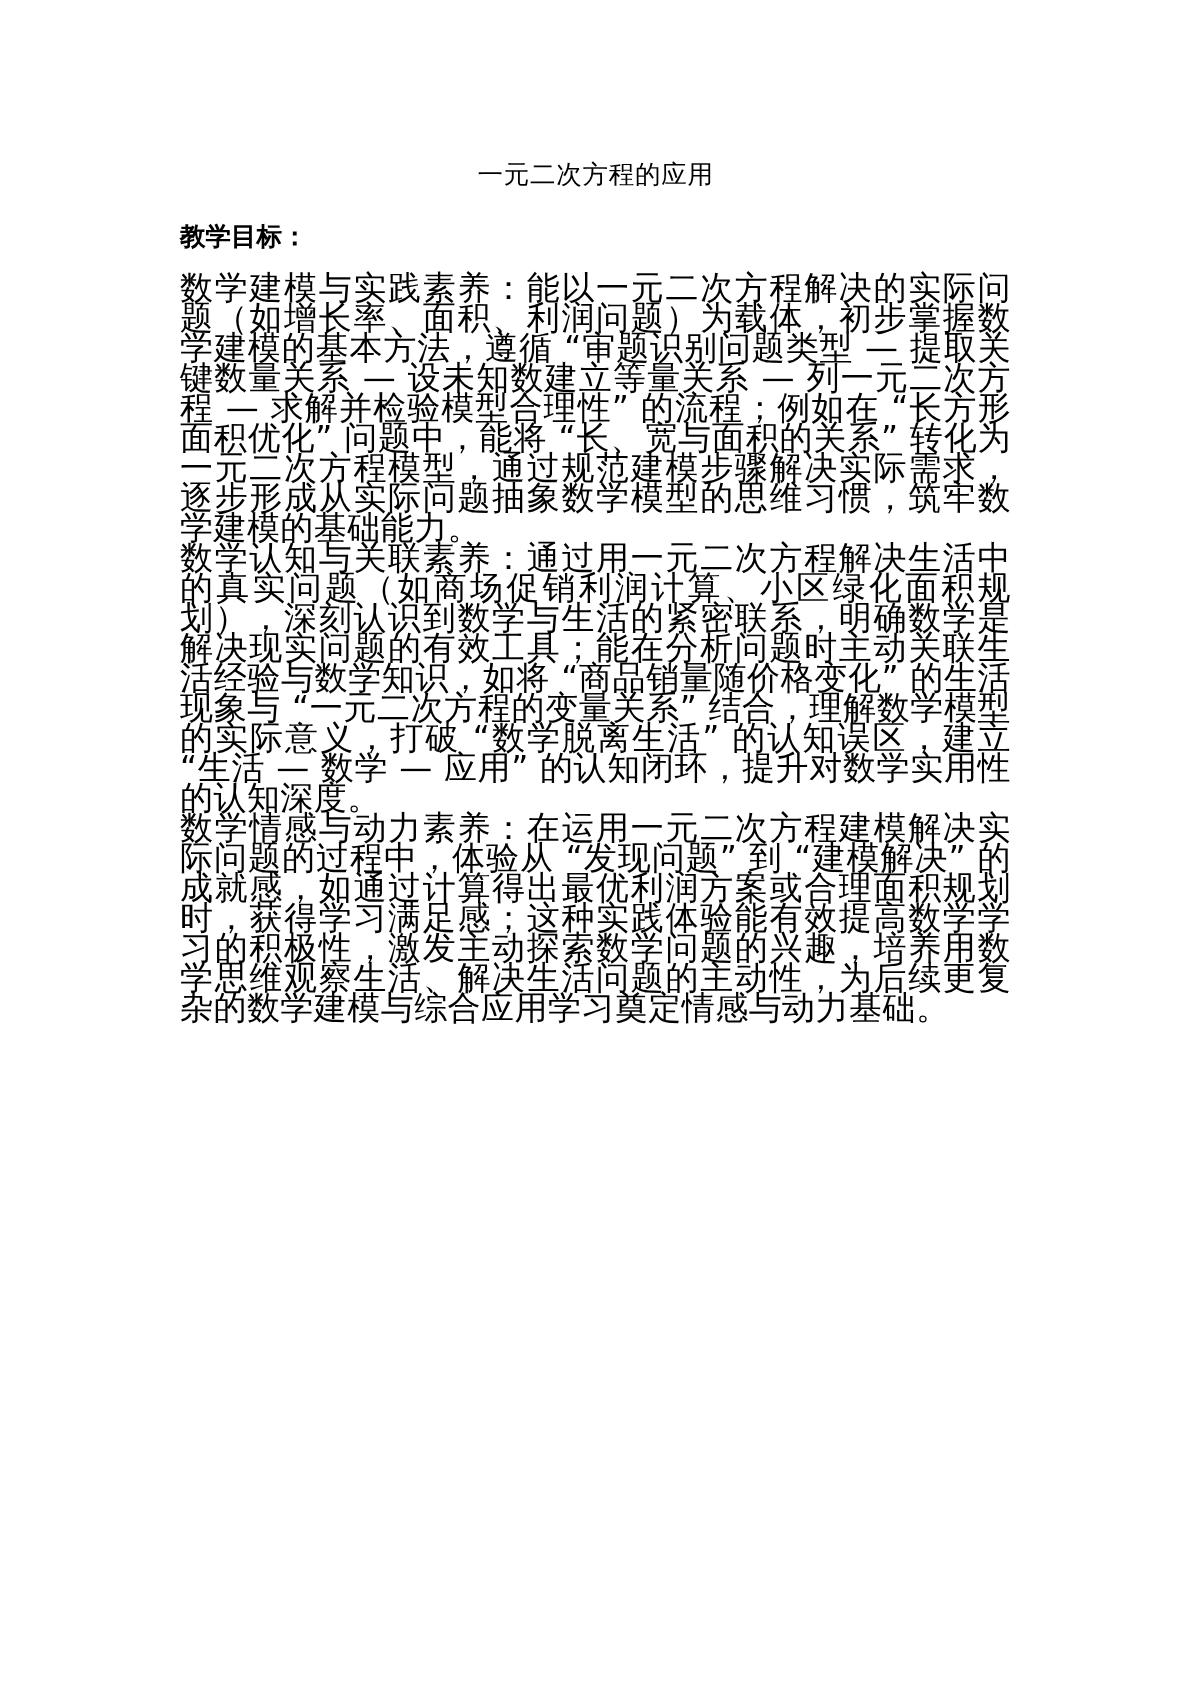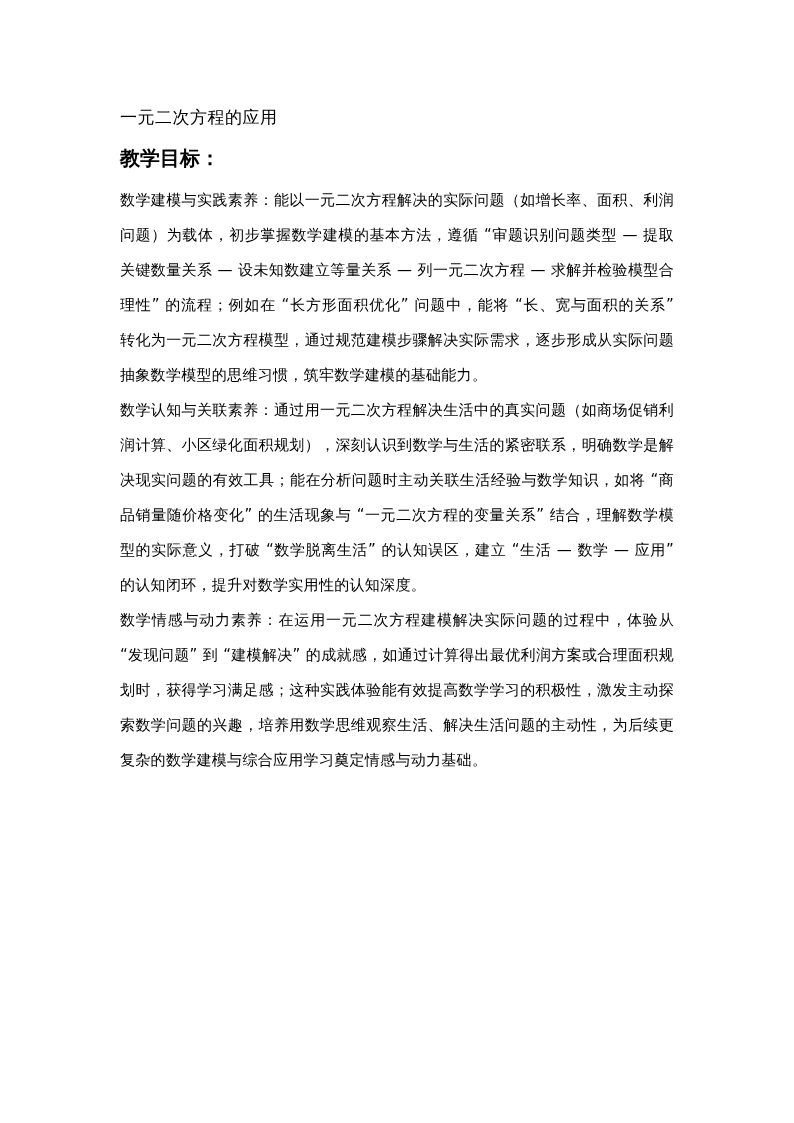--- a/index.html
+++ b/index.html
@@ -15,36 +15,36 @@
       font-family: "DejaVu Sans", "Liberation Sans", sans-serif;
       color: #000000;
     }
     .page {
       position: absolute;
       left: 120px;
       top: 100px;
       width: 554px;
     }
     .title {
-      text-align: left;
+      text-align: center;
       font-size: 17px;
       line-height: 34px;
       margin: 0;
       font-weight: normal;
       letter-spacing: 0.5px;
     }
     .heading {
-      font-size: 20px;
+      font-size: 17px;
       font-weight: bold;
       line-height: 36px;
       margin: 6px 0 0 0;
     }
     .para {
-      font-size: 15px;
-      line-height: 35px;
+      font-size: 22px;
+      line-height: 20px;
       margin: 7px 0 0 0;
       text-align: justify;
       text-justify: inter-character;
       letter-spacing: 0.3px;
     }
     .para + .para {
       margin-top: 0;
     }
   </style>
 </head>

